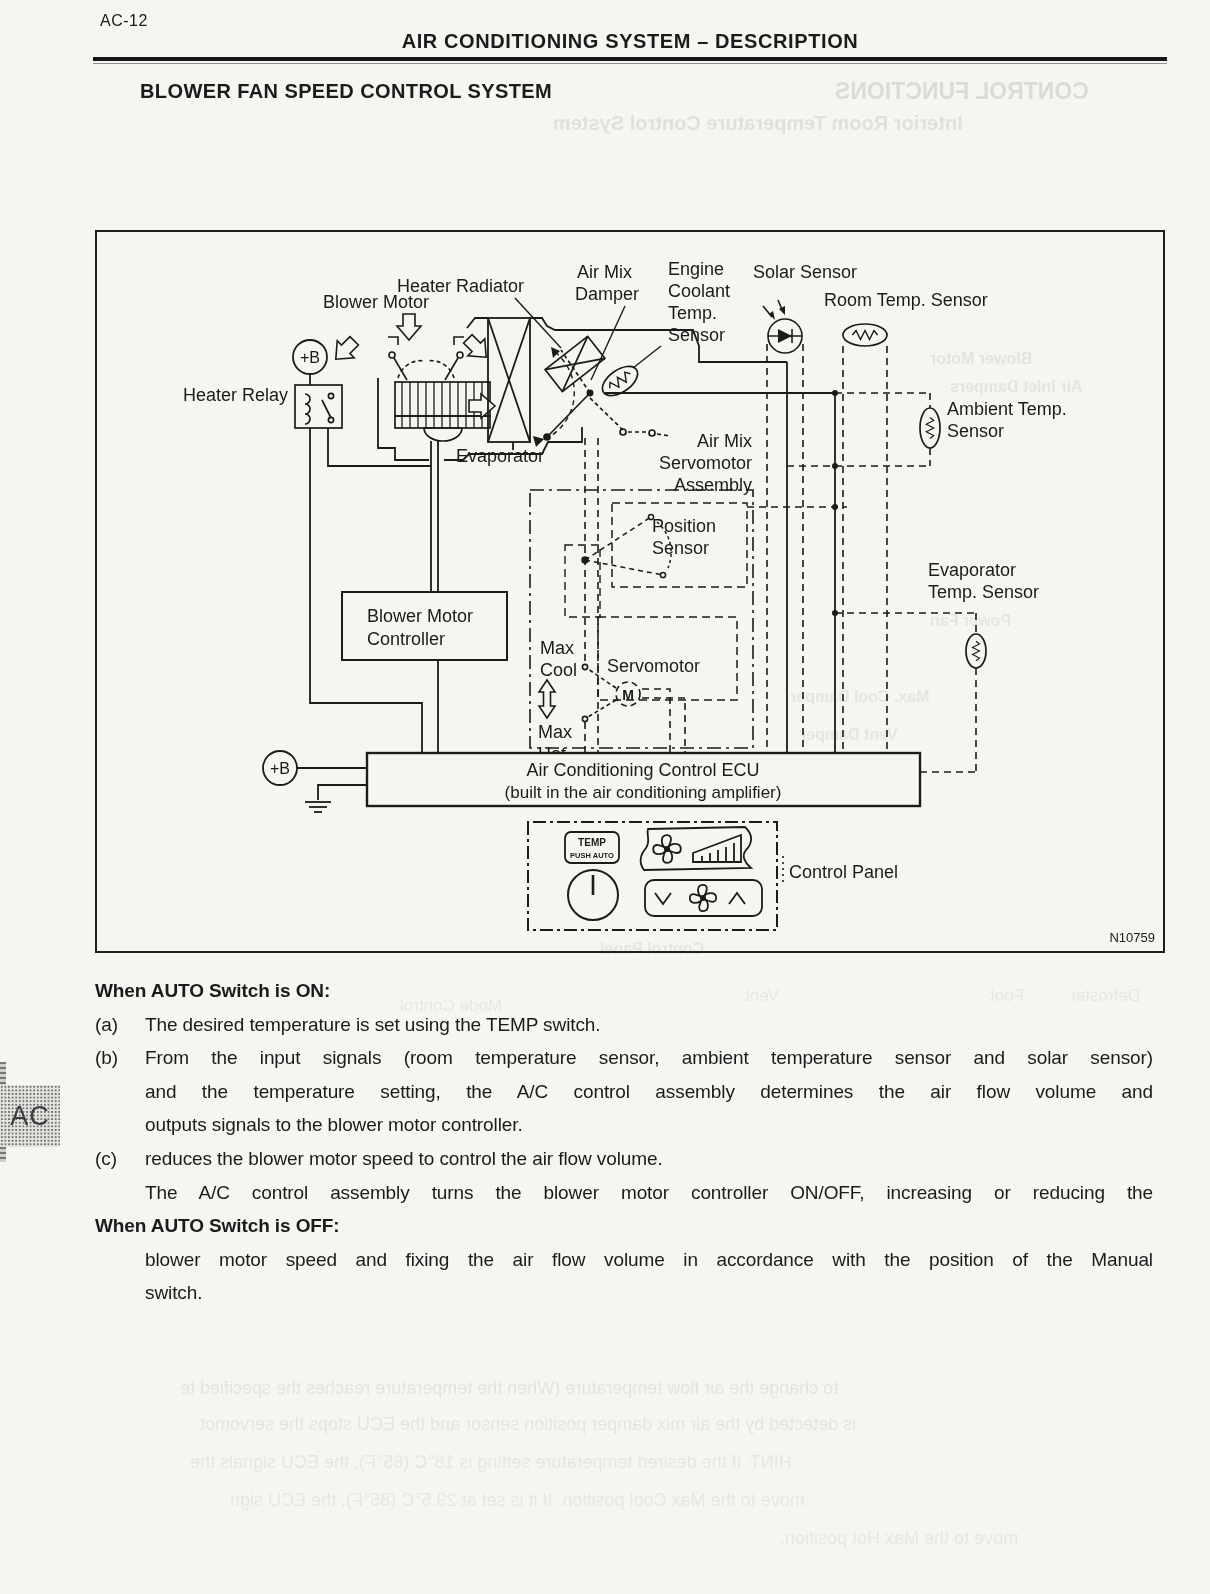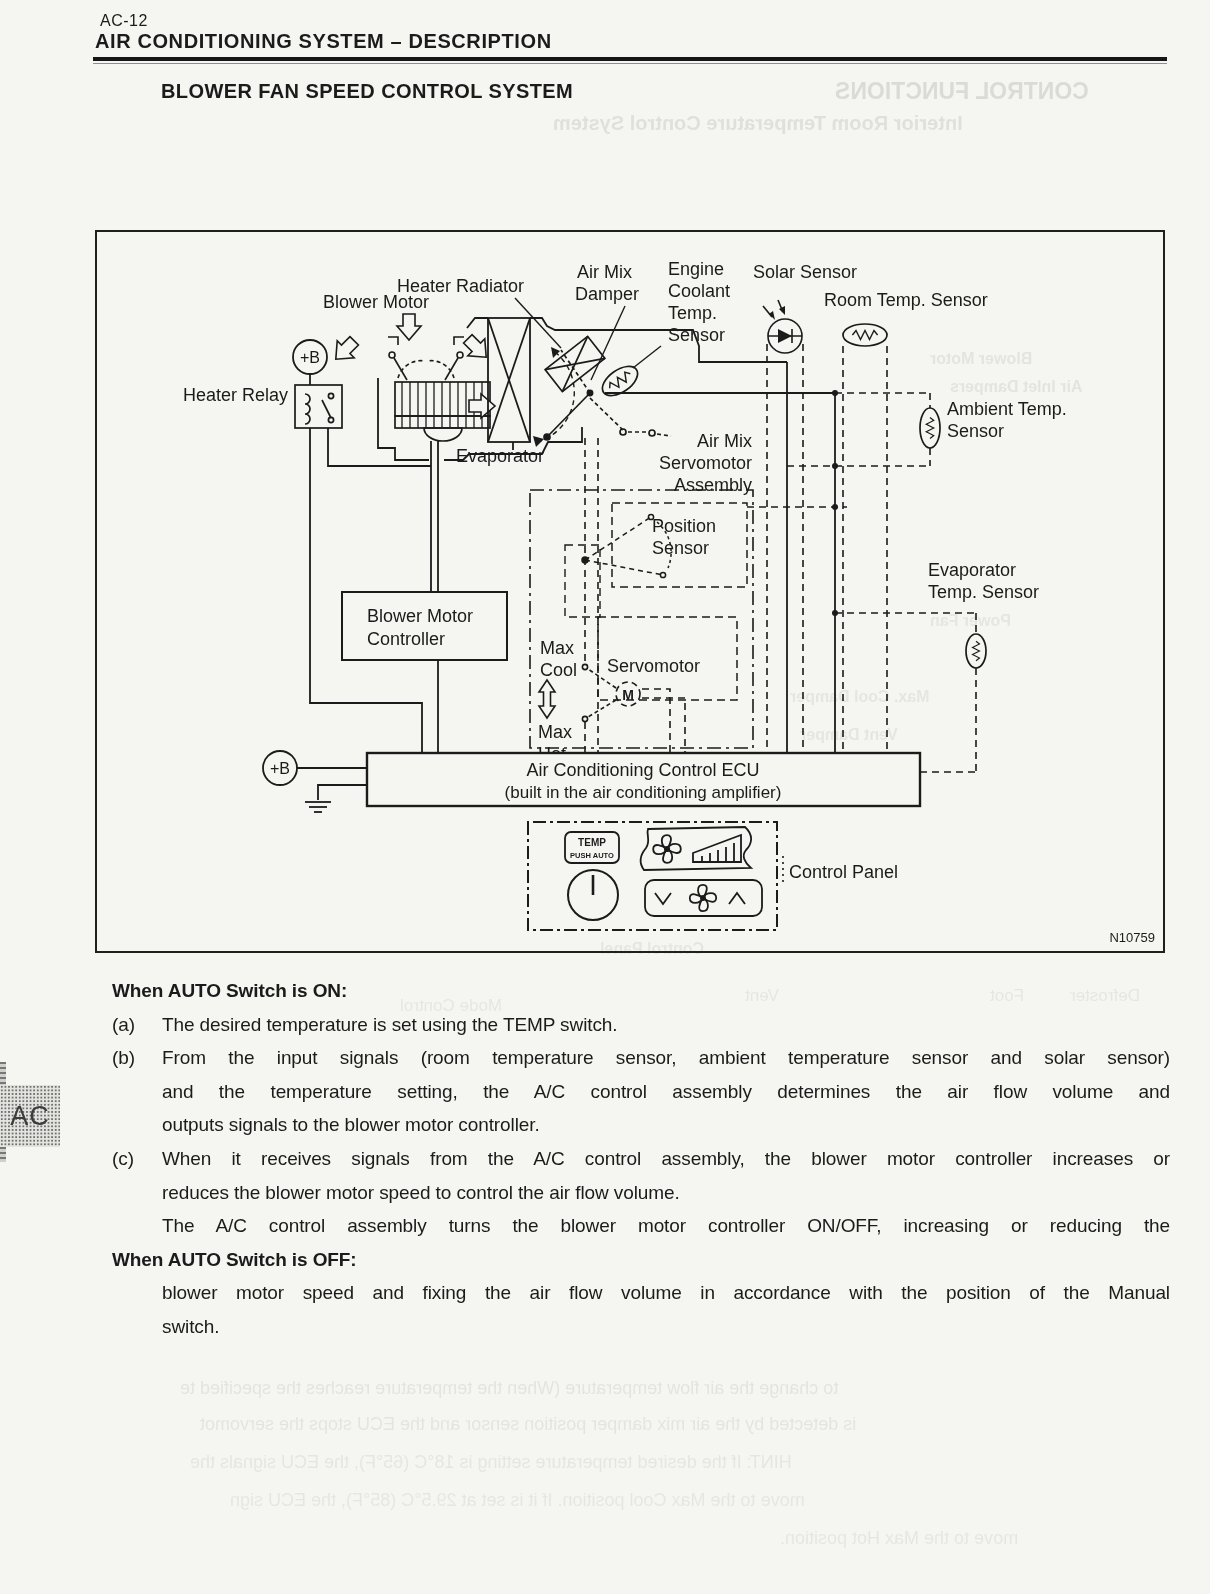--- a/index.html
+++ b/index.html
@@ -5,28 +5,28 @@
   html,body{margin:0;padding:0;}
   body{
     width:1210px;height:1594px;position:relative;overflow:hidden;
     background:#f5f5f1;
     font-family:"Liberation Sans",sans-serif;
     color:#1b1b1b;
   }
   .abs{position:absolute;}
   
   .pageno{left:100px;top:12px;font-size:16px;font-weight:normal;letter-spacing:.5px;}
-  .htitle{left:95px;top:30px;width:1070px;font-size:20px;font-weight:bold;letter-spacing:.6px;}
+  .htitle{left:95px;top:30px;width:1070px;text-align:center;font-size:20px;font-weight:bold;letter-spacing:.6px;}
   .rule1{left:93px;top:57px;width:1074px;height:4px;background:#161616;}
   .rule2{left:93px;top:63px;width:1074px;height:1px;background:#8f8f8f;}
-  .stitle{left:161px;top:80px;font-size:20px;font-weight:bold;letter-spacing:.4px;}
+  .stitle{left:140px;top:80px;font-size:20px;font-weight:bold;letter-spacing:.4px;}
   
   .diagram{left:95px;top:230px;}
   
-  .bodytext{left:112px;top:974px;width:1058px;font-size:19px;line-height:33.6px;letter-spacing:-.1px;}
+  .bodytext{left:95px;top:974px;width:1058px;font-size:19px;line-height:33.6px;letter-spacing:-.1px;}
   .ln{position:relative;padding-left:50px;}
   .ln.nohang{padding-left:0;}
   .ln .mk{position:absolute;left:0;top:0;}
   .ln.jst{text-align:justify;text-align-last:justify;}
   .bhead{font-weight:bold;}
   
   .actab{
     left:0;top:1085px;width:60px;height:62px;
     background-color:#e3e3e0;
     background-image:radial-gradient(#6f6f6f 0.9px, rgba(0,0,0,0) 1.1px);
@@ -348,21 +348,20 @@
     <span>The desired temperature is set using the TEMP switch.</span>
   </div>
   <div class="ln jst">
     <span class="mk">(b)</span>
     <span>From the input signals (room temperature sensor, ambient temperature sensor and solar sensor)</span>
   </div>
   <div class="ln jst">and the temperature setting, the A/C control assembly determines the air flow volume and</div>
   <div class="ln">outputs signals to the blower motor controller.</div>
   <div class="ln jst">
     <span class="mk">(c)</span>
-    <span>When it receives signals from the A/C control assembly, the blower motor controller increases or</span>
   </div>
   <div class="ln">reduces the blower motor speed to control the air flow volume.</div>
   <div class="ln jst">The A/C control assembly turns the blower motor controller ON/OFF, increasing or reducing the</div>
   <div class="ln nohang bhead">When AUTO Switch is OFF:</div>
   <div class="ln jst">blower motor speed and fixing the air flow volume in accordance with the position of the Manual</div>
   <div class="ln">switch.</div>
 </div>
 
 <div class="abs edgemark"></div>
 <div class="abs actab">AC</div>

